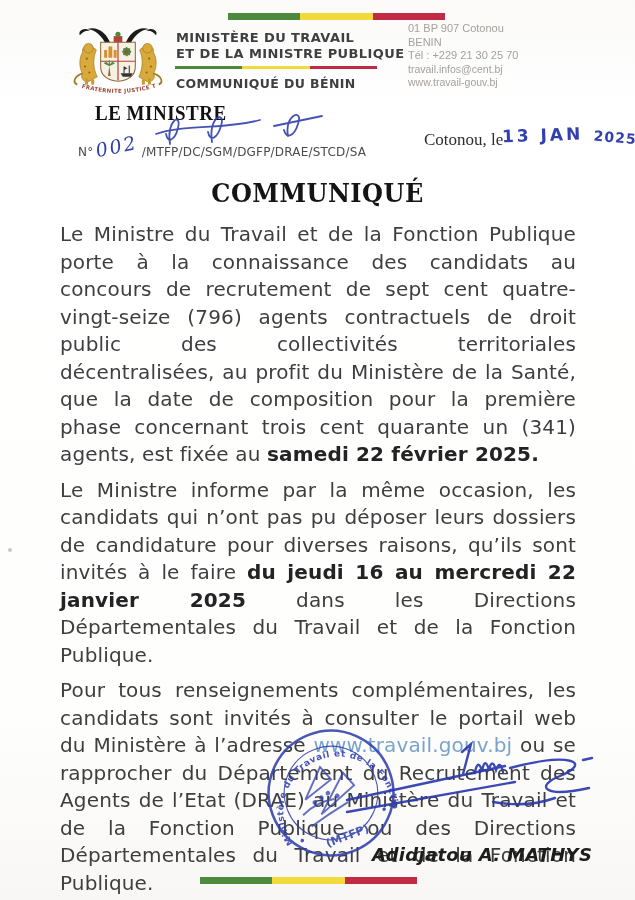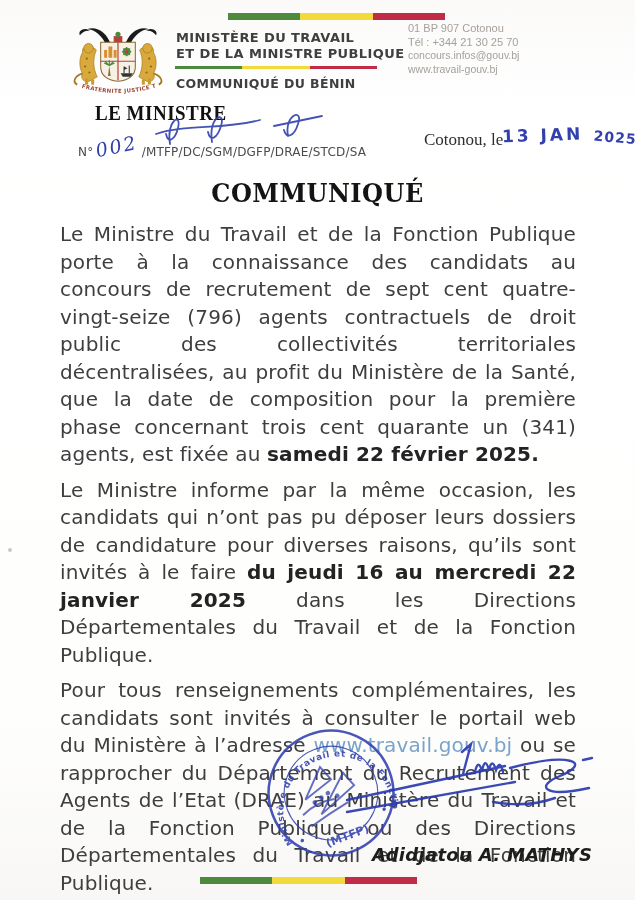--- a/index.html
+++ b/index.html
@@ -148,22 +148,23 @@
   <div class="flagbar divider">
     <span class="g"></span>
     <span class="y"></span>
     <span class="r"></span>
   </div>
 
   <div class="republic">COMMUNIQUÉ DU BÉNIN</div>
 
   <div class="contact">
     <div>01 BP 907 Cotonou</div>
-    <div>Tél : +344 21 30 25 70</div>
-    <div class="small">concours.infos@gouv.bj</div>
+    <div>BENIN</div>
+    <div>Tél : +229 21 30 25 70</div>
+    <div class="small">travail.infos@cent.bj</div>
     <div class="small">www.travail-gouv.bj</div>
   </div>
 
   <div class="minister-role">LE MINISTRE</div>
 
   <div class="refline">
     <span>N°</span><span class="hand-num">002</span><span>/MTFP/DC/SGM/DGFP/DRAE/STCD/SA</span>
   </div>
 
   <svg class="paraph" viewBox="0 0 190 46">

